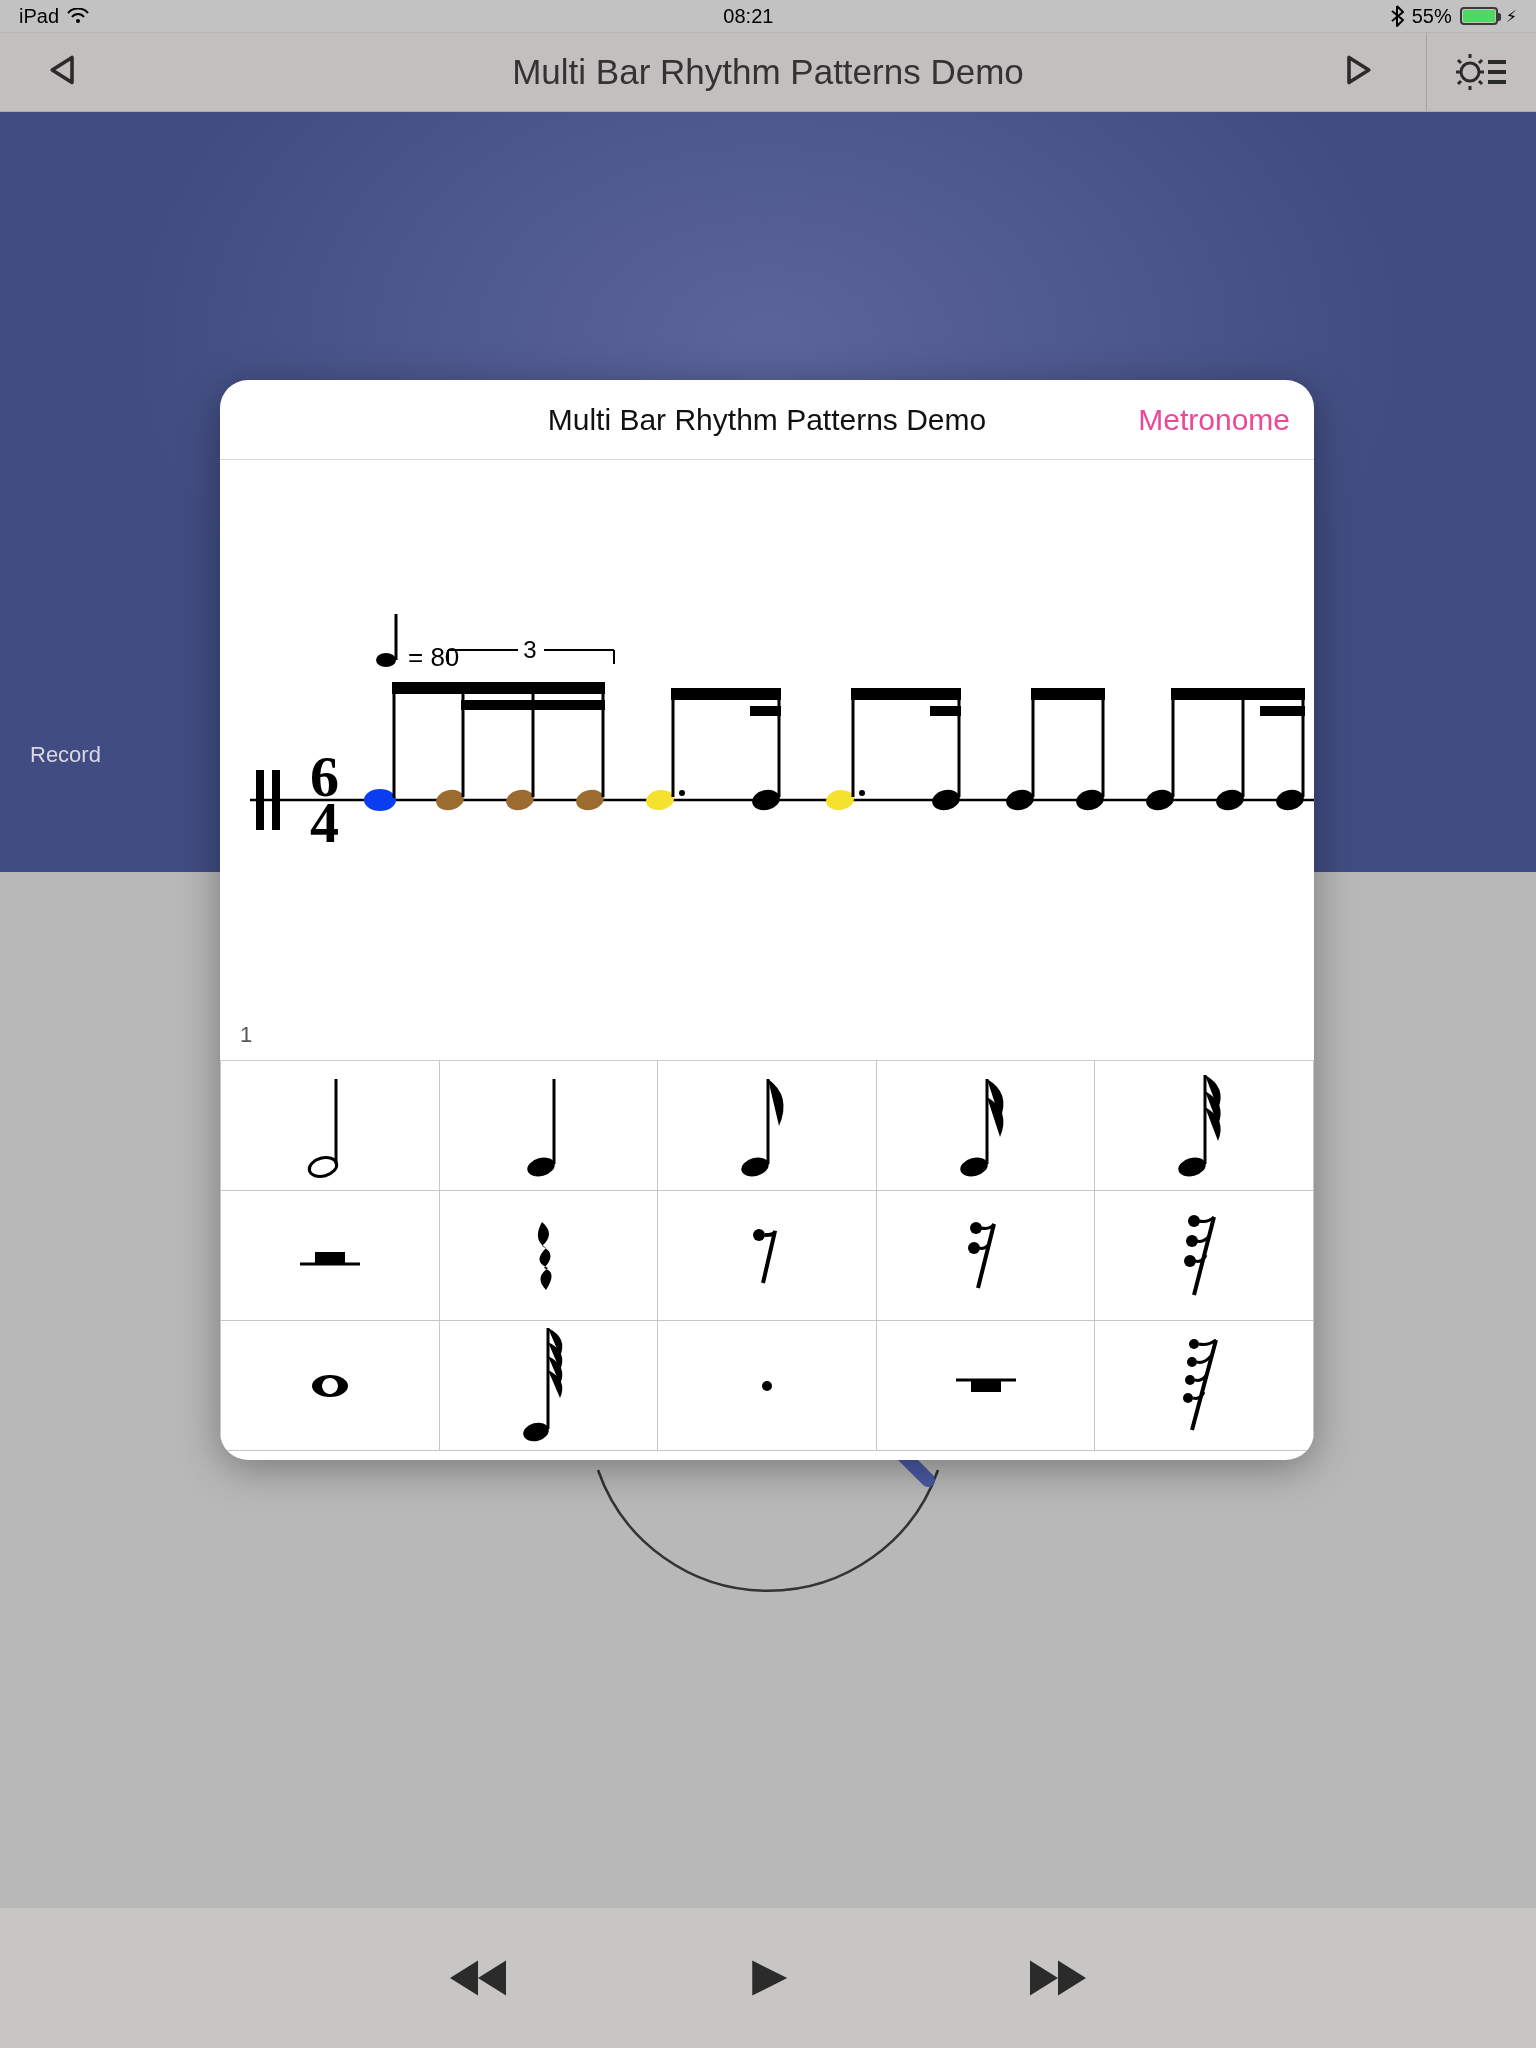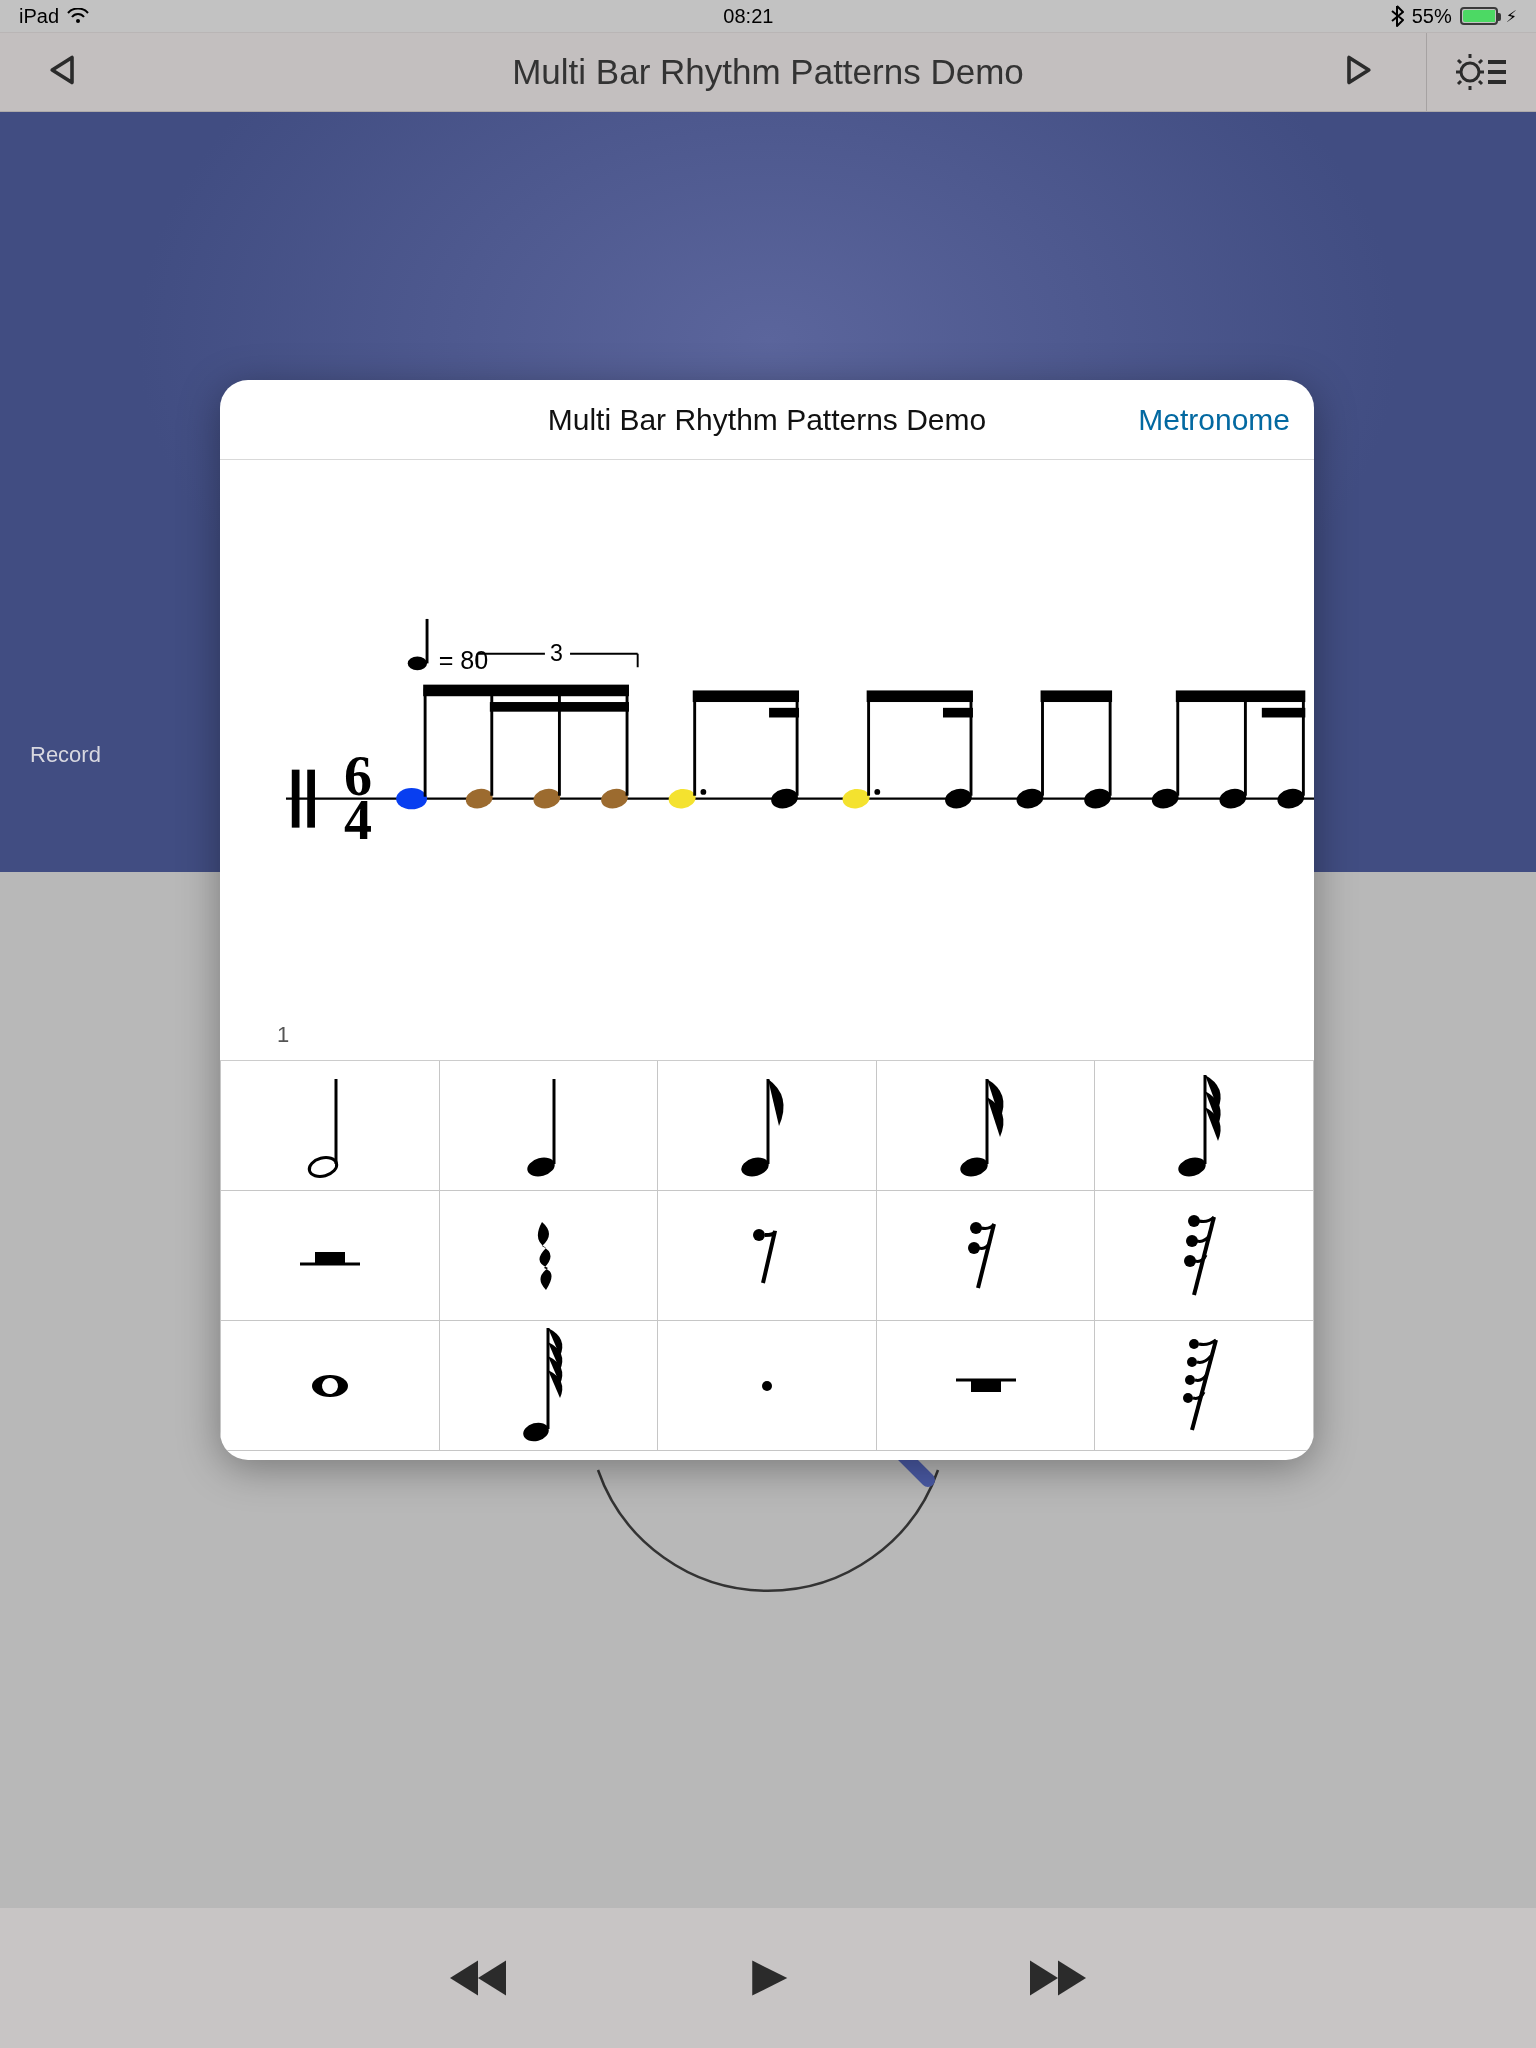--- a/index.html
+++ b/index.html
@@ -90,26 +90,26 @@
     border-bottom: 1px solid #d9d9d9; position: relative; padding: 0 20px;
   }
   .pop-back {
     position: absolute; left: 16px; top: 0; bottom: 0; display: flex; align-items: center; gap: 4px;
     color: #007aff; font-size: 30px;
   }
   .pop-back svg { width: 22px; height: 36px; stroke: #007aff; fill: none; stroke-width: 4; }
   .pop-title { font-size: 30px; color: #111; text-align: center; }
   .pop-right {
     position: absolute; right: 24px; top: 0; bottom: 0; display: flex; align-items: center;
-    color: #0369a1; font-size: 30px;
+    color: #ec4899; font-size: 30px;
   }
 
   
   .notation-area {
-    position: relative; height: 600px; margin-left: 37px;
+    position: relative; height: 600px;
   }
   .pop-footer {
     position: absolute; left: 20px; bottom: 12px; font-size: 22px; color: #555;
   }
   .notation-svg { position: absolute; left: 0; top: 0; width: 100%; height: 100%; }
 
   
   .palette {
     border-top: 1px solid #ccc;
   }

